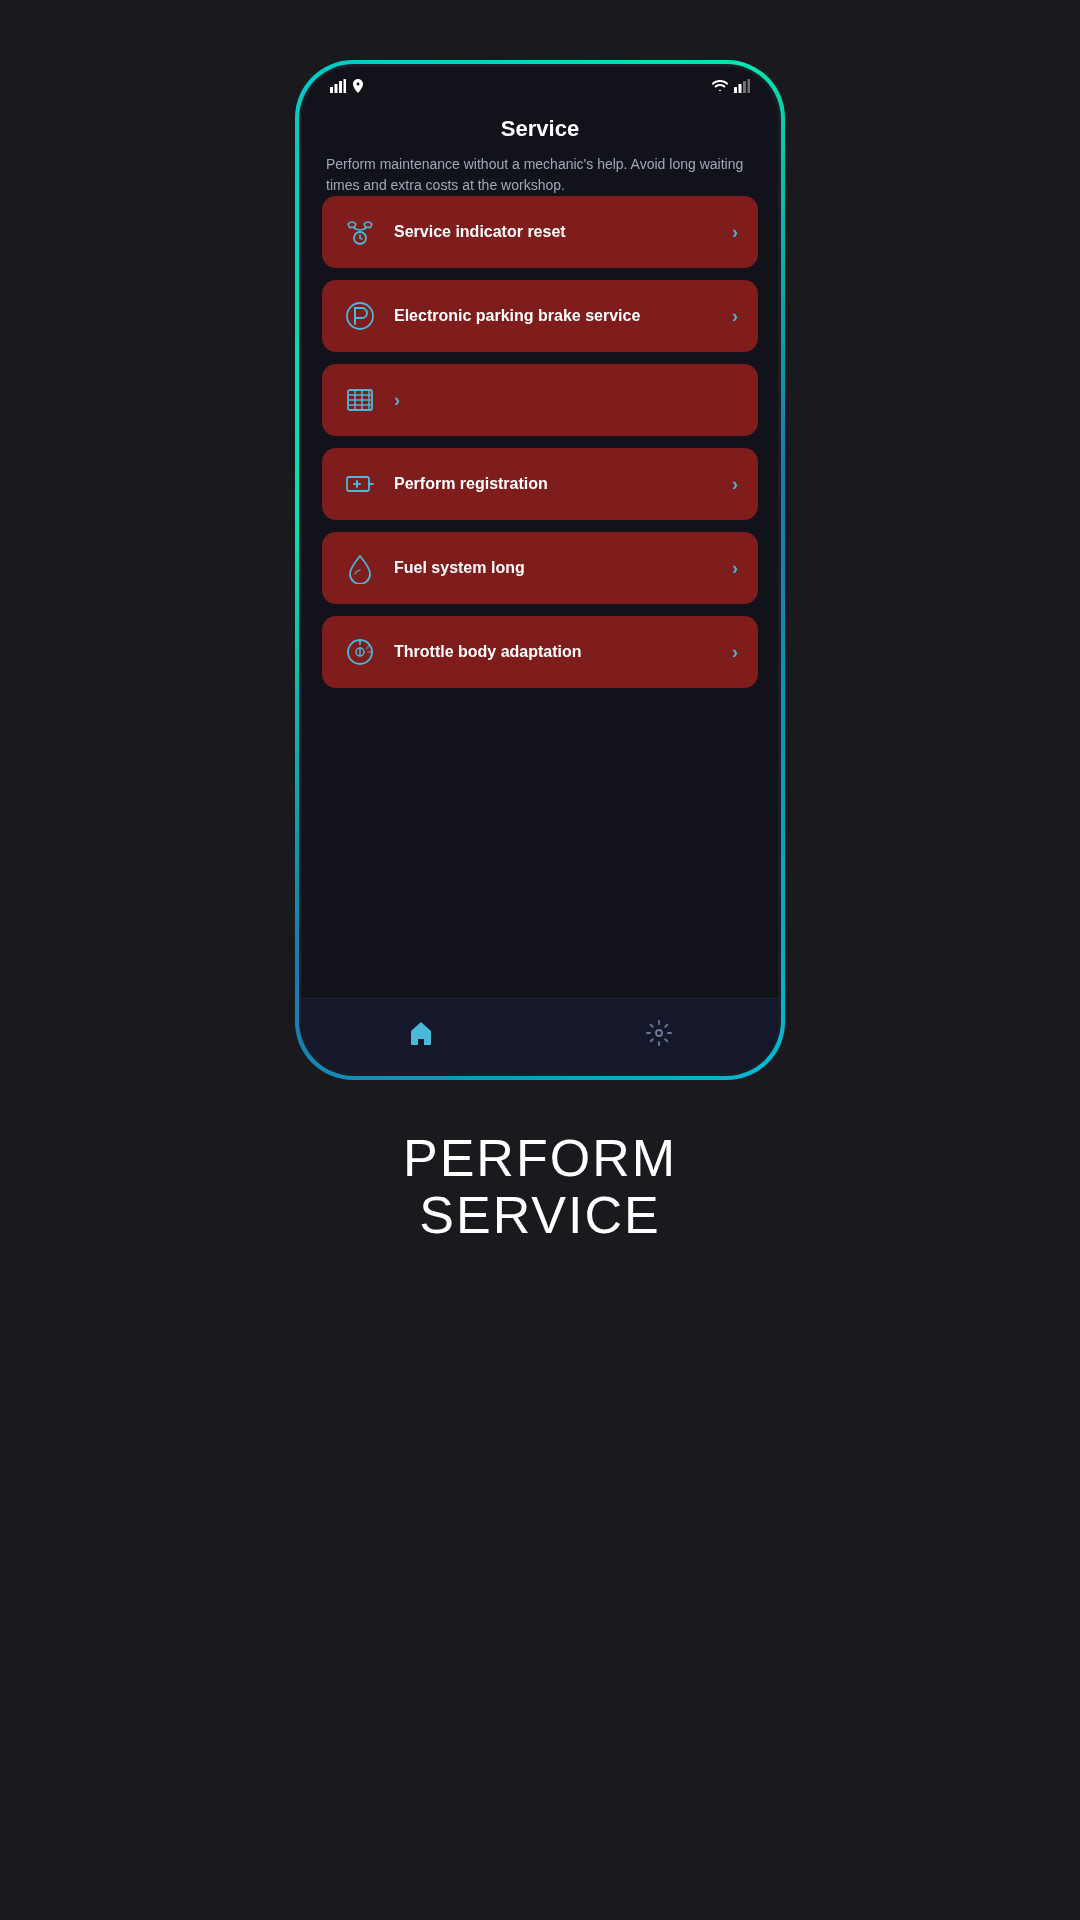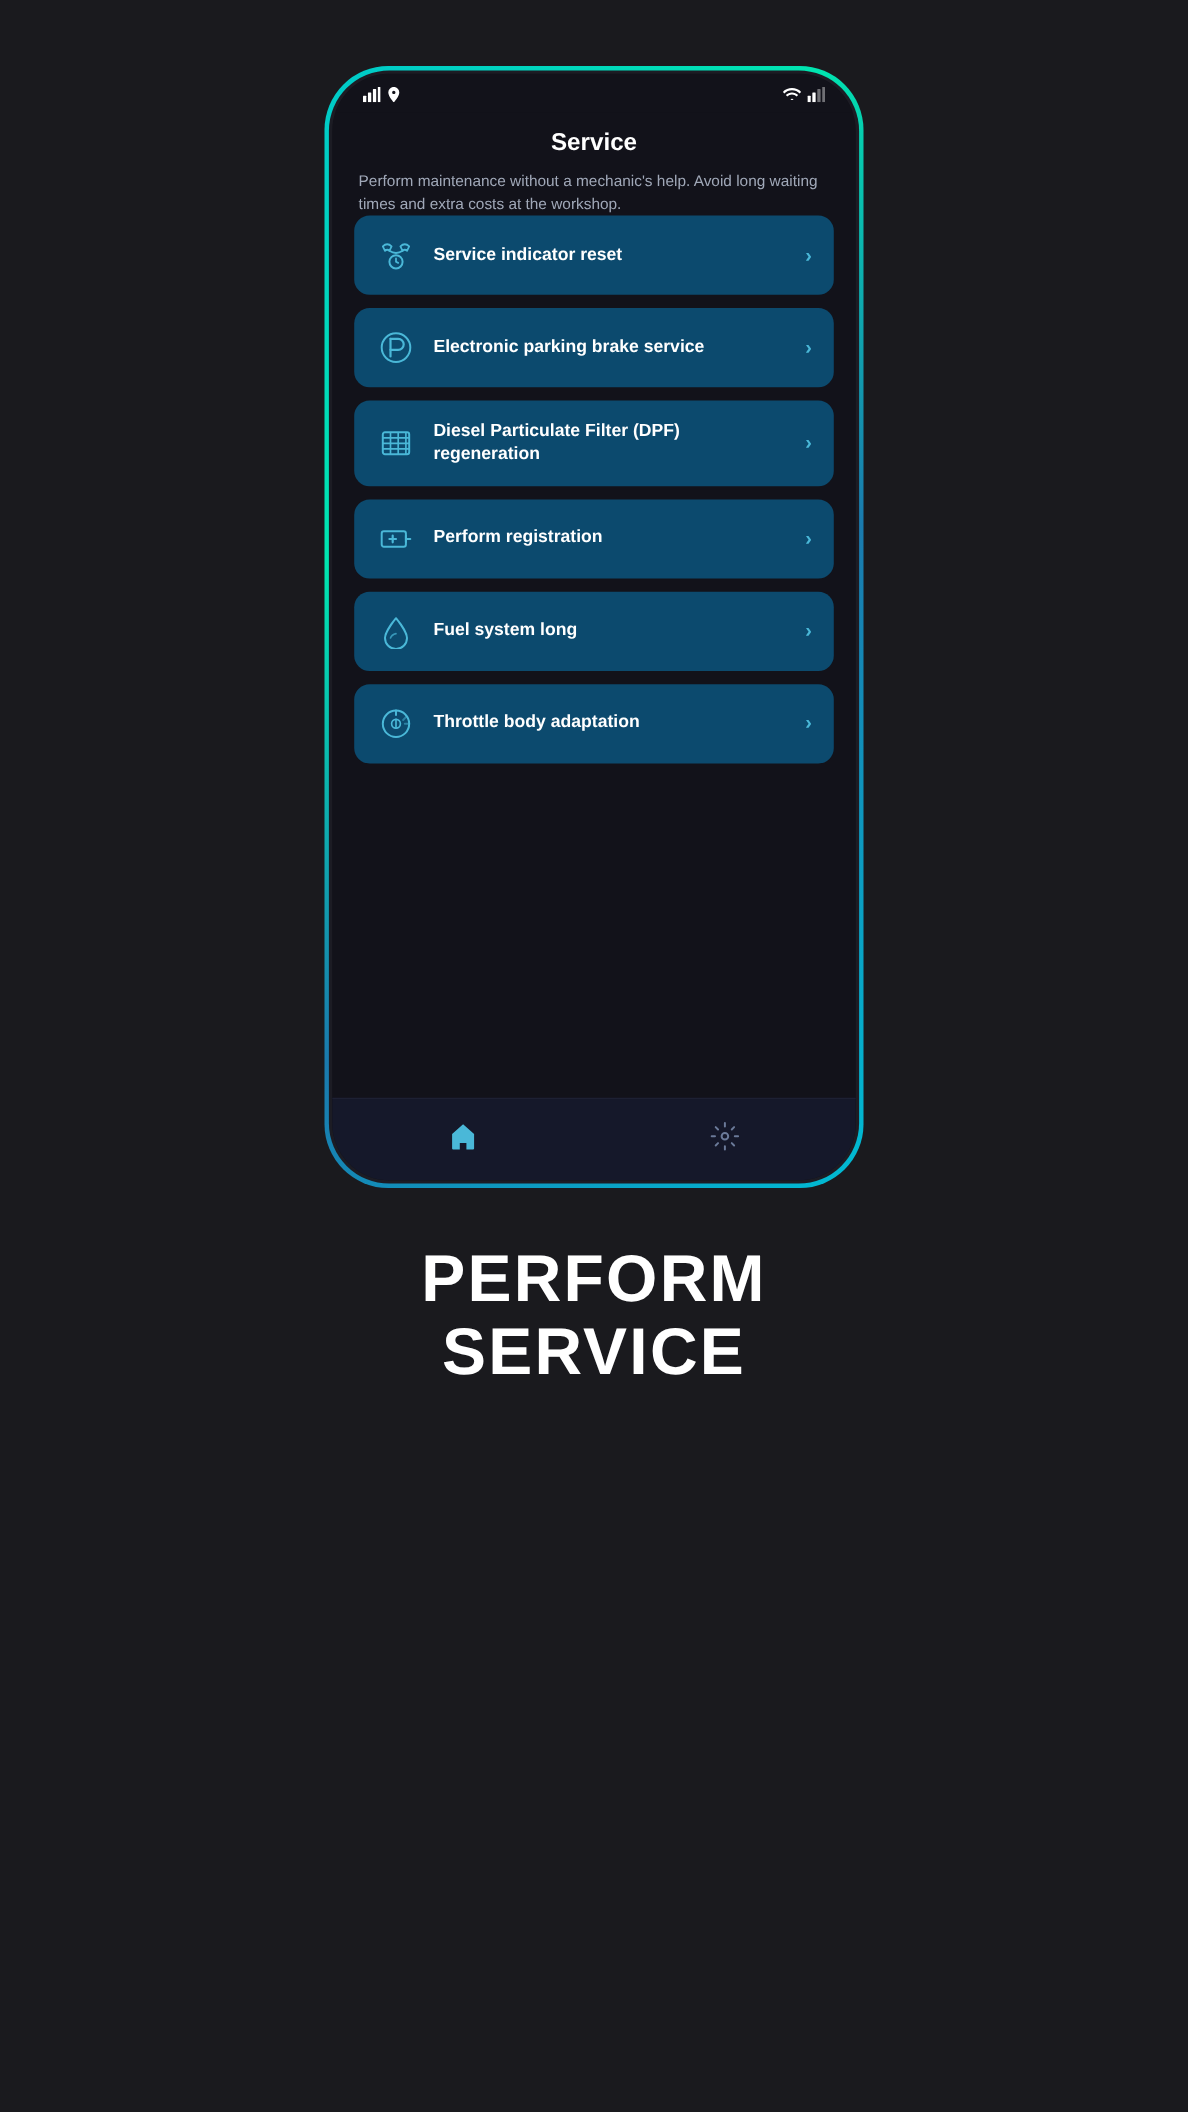--- a/index.html
+++ b/index.html
@@ -92,21 +92,21 @@
     }
 
     .page-description {
       color: #a0a8b8;
       font-size: 14px;
       line-height: 1.5;
       padding: 0 4px;
     }
 
     .menu-item {
-      background: #0c4a6e;
+      background: #7f1d1d;
       border-radius: 14px;
       padding: 18px 20px;
       margin-bottom: 12px;
       display: flex;
       align-items: center;
       gap: 16px;
       cursor: pointer;
     }
 
     .menu-icon {
@@ -161,22 +161,22 @@
 
     .nav-icon svg {
       width: 28px;
       height: 28px;
     }
 
     .promo-text {
       margin-top: 50px;
       text-align: center;
       color: #ffffff;
-      font-size: 60px;
-      font-weight: 700;
+      font-size: 52px;
+      font-weight: 400;
       line-height: 1.1;
       letter-spacing: 2px;
       text-transform: uppercase;
       padding: 0 60px;
       margin-bottom: 36px;
     }
   </style>
 </head>
 <body>
 
@@ -254,21 +254,20 @@
               <svg viewBox="0 0 32 32">
                 <rect x="4" y="6" width="24" height="20" rx="2" stroke="#4ab8d8" stroke-width="1.8" fill="none"></rect>
                 <line x1="4" y1="11" x2="28" y2="11" stroke="#4ab8d8" stroke-width="1.5"></line>
                 <line x1="4" y1="16" x2="28" y2="16" stroke="#4ab8d8" stroke-width="1.5"></line>
                 <line x1="4" y1="21" x2="28" y2="21" stroke="#4ab8d8" stroke-width="1.5"></line>
                 <line x1="11" y1="6" x2="11" y2="26" stroke="#4ab8d8" stroke-width="1.5"></line>
                 <line x1="18" y1="6" x2="18" y2="26" stroke="#4ab8d8" stroke-width="1.5"></line>
                 <line x1="25" y1="6" x2="25" y2="26" stroke="#4ab8d8" stroke-width="1.5"></line>
               </svg>
             </div>
-            <span class="menu-label">Diesel Particulate Filter (DPF) regeneration</span>
             <span class="menu-arrow">›</span>
           </div>
 
           <div class="menu-item">
             <div class="menu-icon">
               <svg viewBox="0 0 32 32">
                 <rect x="3" y="9" width="22" height="14" rx="2" stroke="#4ab8d8" stroke-width="1.8" fill="none"></rect>
                 <path d="M25 13v6" stroke="#4ab8d8" stroke-width="1.8" stroke-linecap="round"></path>
                 <path d="M25 16h4" stroke="#4ab8d8" stroke-width="1.8" stroke-linecap="round"></path>
                 <line x1="10" y1="16" x2="16" y2="16" stroke="#4ab8d8" stroke-width="2" stroke-linecap="round"></line>

